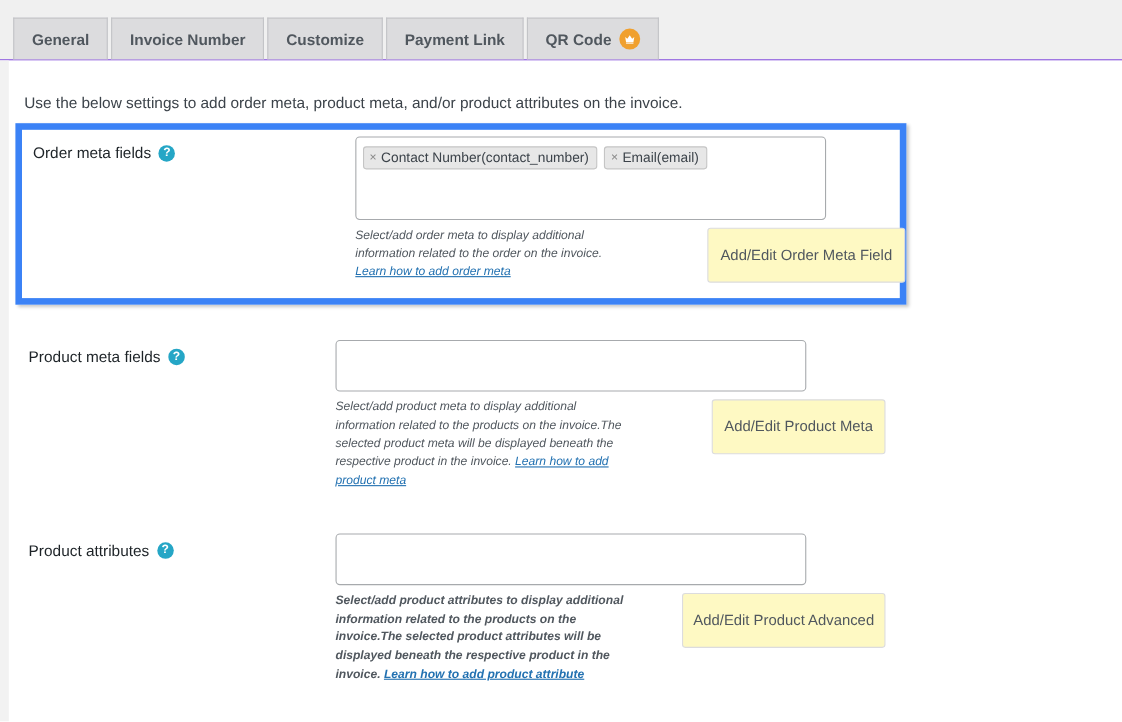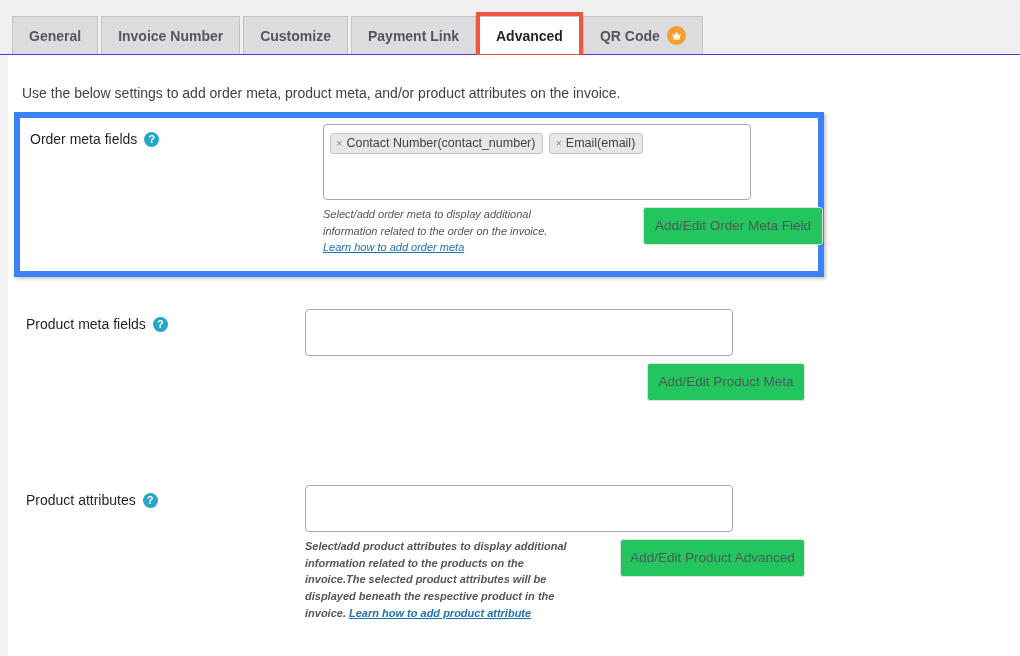--- a/index.html
+++ b/index.html
@@ -221,23 +221,23 @@
 
   .desc-float {
     float: right;
     margin: 1px 0 2px 12px;
   }
 
   .action-btn {
     display: inline-flex;
     align-items: center;
     justify-content: center;
-    height: 38px;
+    height: 50px;
     padding: 0 14px;
-    background: #22c55e;
+    background: #fef9c3;
     border: 1px solid #dcdcde;
     border-radius: 3px;
     color: #50575e;
     font-size: 13.5px;
     line-height: 1;
     white-space: nowrap;
     cursor: pointer;
     user-select: none;
   }
   #btn-order-meta   { width: 180px; }
@@ -260,23 +260,20 @@
     </div>
 
     <div class="tab">
       <span>Customize</span>
     </div>
 
     <div class="tab">
       <span>Payment Link</span>
     </div>
 
-    <div class="tab active highlighted">
-      <span>Advanced</span>
-    </div>
 
     <div class="tab">
       <span>QR Code</span>
       <span class="crown-badge">
         <svg width="11" height="11" viewBox="0 0 24 24" aria-hidden="true">
           <path d="M3 8l4.2 3.2L12 4.5l4.8 6.7L21 8l-1.7 10.5H4.7L3 8z" fill="#ffffff"></path>
           <rect x="4.7" y="19.2" width="14.6" height="1.9" fill="#ffffff"></rect>
         </svg>
       </span>
     </div>
@@ -327,20 +324,23 @@
       </div>
 
       <div class="field-col">
 
         <div class="token-box" id="product-meta-select"></div>
 
         <div class="desc-wrap">
           <div class="desc-float">
             <div class="action-btn" id="btn-product-meta">Add/Edit Product Meta</div>
           </div>
+          <div class="desc" id="product-meta-desc">
+            <span>Select/add product meta to display additional information related to the products on the invoice.The selected product meta will be displayed beneath the respective product in the invoice. </span><a href="#">Learn how to add product meta</a>
+          </div>
         </div>
 
       </div>
     </div>
 
     <div class="row" id="row-product-attr">
 
       <div class="row-label">
         <span>Product attributes</span>
         <span class="help-icon">?</span>

